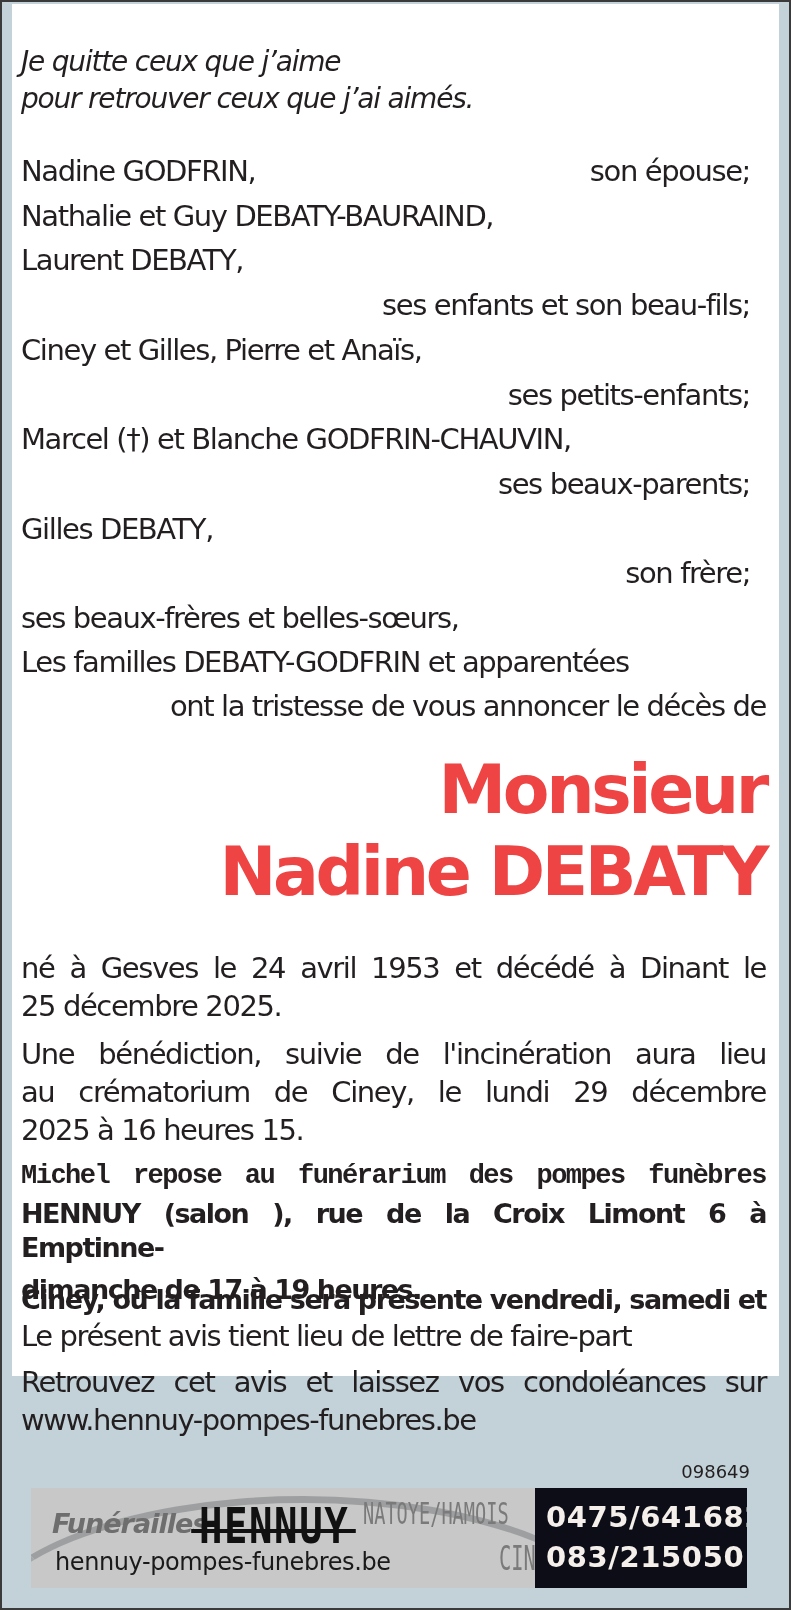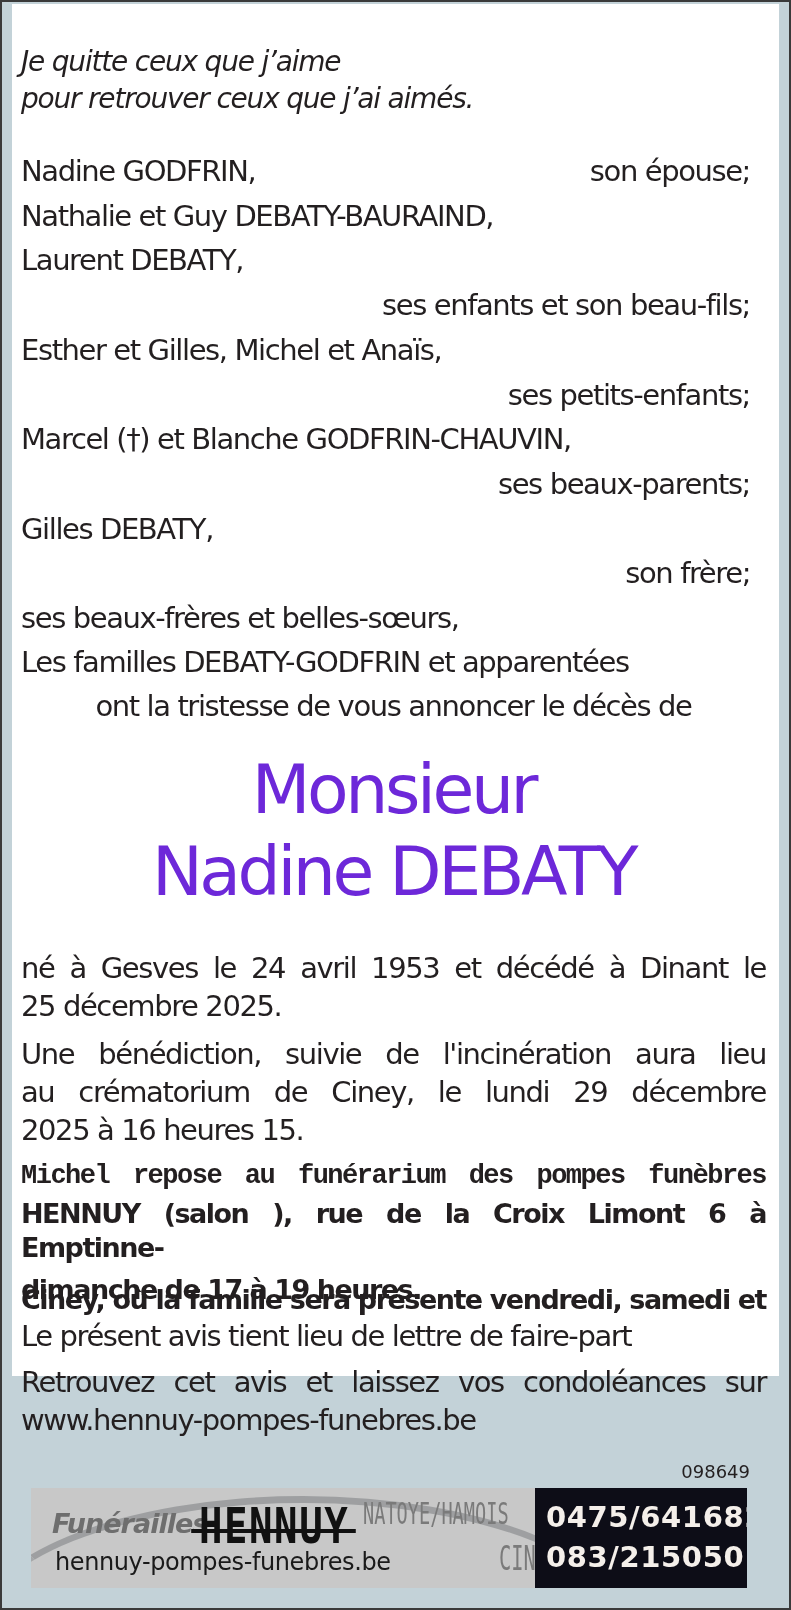--- a/index.html
+++ b/index.html
@@ -21,24 +21,24 @@
     background: #ffffff;
   }
   .content {
     position: absolute; left: 9px; top: 0; width: 745px;
     font-size: 29px; letter-spacing: -1.4px;
     transform-origin: 0 0;
   }
   .line { position: absolute; left: 0; white-space: nowrap; line-height: 34px; }
   .right { right: 16px; left: auto; text-align: center; }
   .ital { font-style: italic; font-size: 28px; letter-spacing: -1.2px; }
-  .center { width: 745px; text-align: center; }
+  .center { width: 745px; text-align: right; }
   .title {
-    font-weight: normal; font-size: 68px; letter-spacing: -3.4px; line-height: 76px;
-    color: #6d28d9;
+    font-weight: bold; font-size: 68px; letter-spacing: -3.4px; line-height: 76px;
+    color: #ef4444;
   }
   .bold { font-weight: bold; letter-spacing: -1.5px; font-size: 27px; }
   .ref { font-size: 18px; letter-spacing: 0; }
 
   .banner {
     position: absolute; left: 19px; top: 1484px;
     width: 716px; height: 100px;
     background: #c8c8c8;
     overflow: hidden;
   }
@@ -96,21 +96,21 @@
     <div class="content">
 
       <div class="line ital" style="top:41px">Je quitte ceux que j’aime</div>
       <div class="line ital" style="top:78px">pour retrouver ceux que j’ai aimés.</div>
 
       <div class="line" style="top:150px">Nadine GODFRIN,</div>
       <div class="line right" style="top:150px">son épouse;</div>
       <div class="line" style="top:195px">Nathalie et Guy DEBATY-BAURAIND,</div>
       <div class="line" style="top:239px">Laurent DEBATY,</div>
       <div class="line right" style="top:284px">ses enfants et son beau-fils;</div>
-      <div class="line" style="top:329px">Esther et Gilles, Michel et Anaïs,</div>
+      <div class="line" style="top:329px">Ciney et Gilles, Pierre et Anaïs,</div>
       <div class="line right" style="top:374px">ses petits-enfants;</div>
       <div class="line" style="top:418px">Marcel (†) et Blanche GODFRIN-CHAUVIN,</div>
       <div class="line right" style="top:463px">ses beaux-parents;</div>
       <div class="line" style="top:508px">Gilles DEBATY,</div>
       <div class="line right" style="top:552px">son frère;</div>
       <div class="line" style="top:597px">ses beaux-frères et belles-sœurs,</div>
       <div class="line" style="top:641px">Les familles DEBATY-GODFRIN et apparentées</div>
 
       <div class="line center" style="top:685px">ont la tristesse de vous annoncer le décès de</div>
 

